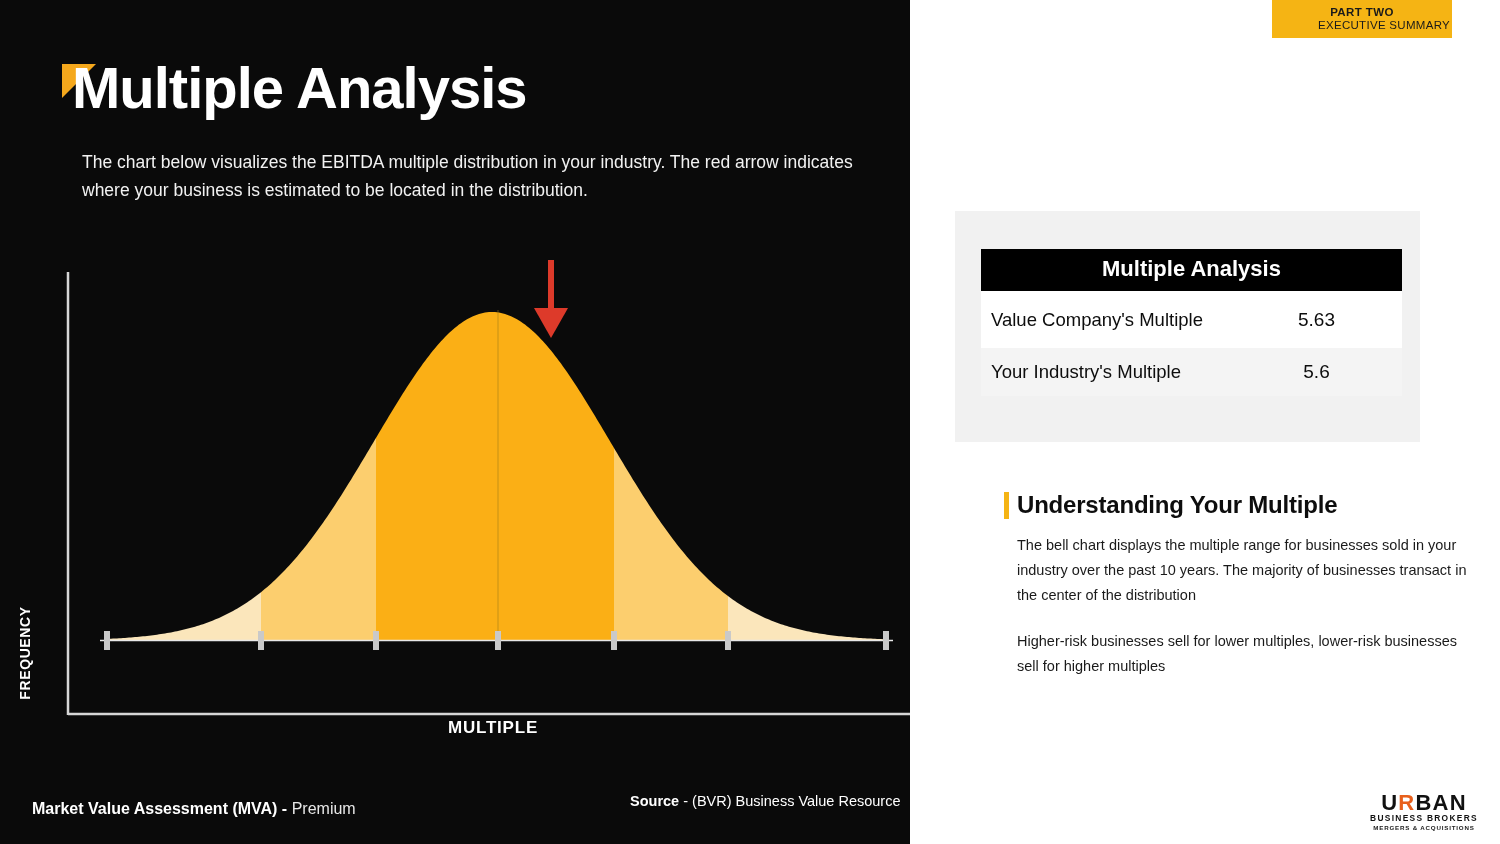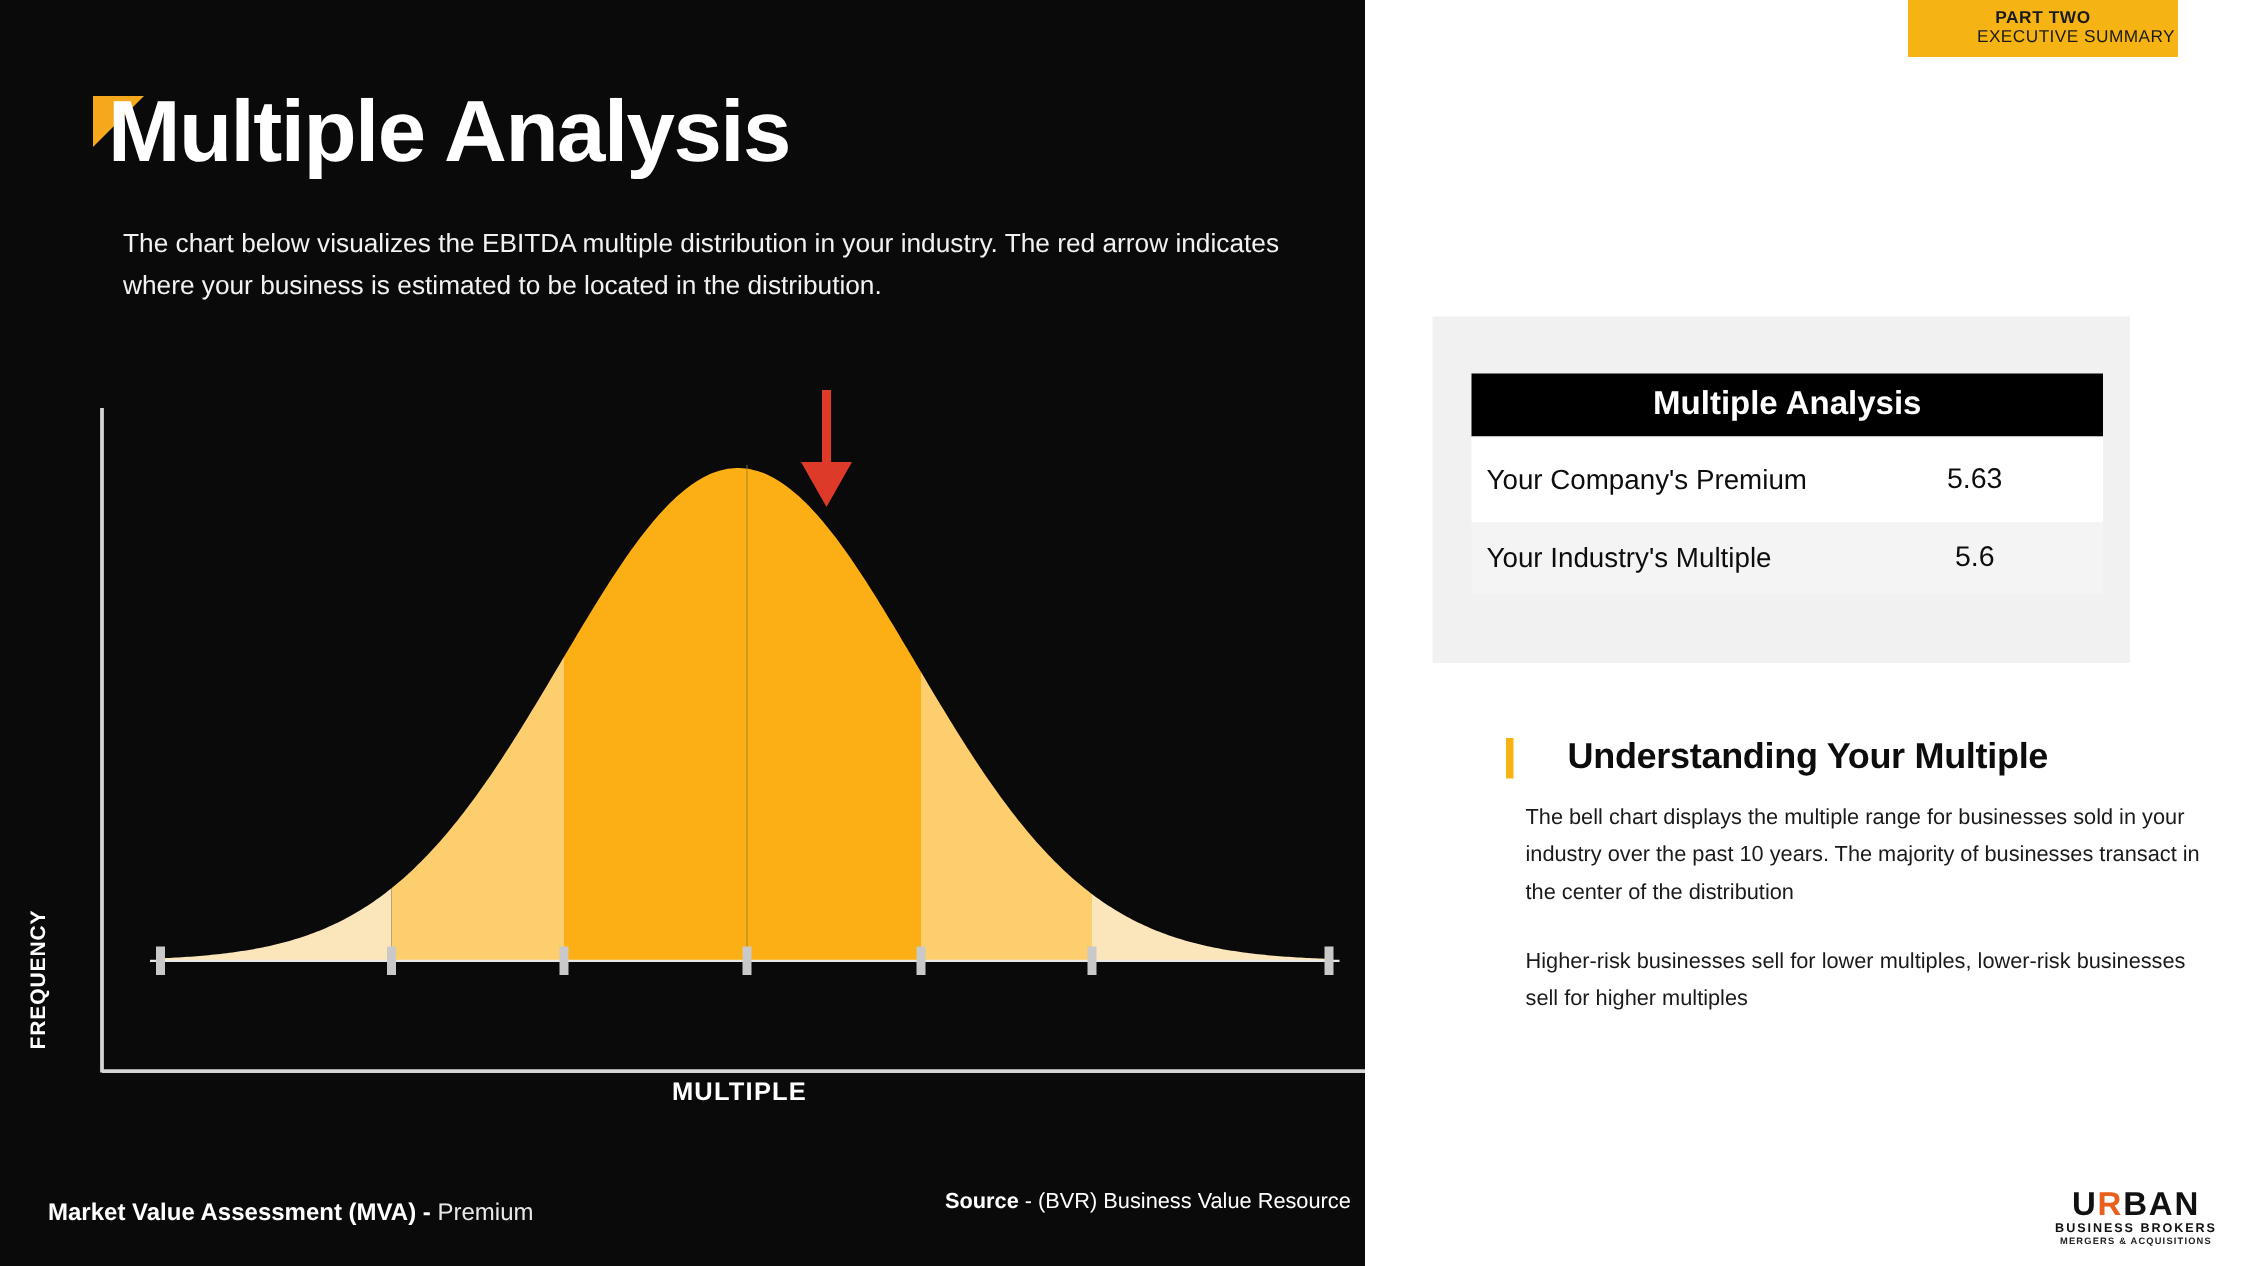--- a/index.html
+++ b/index.html
@@ -173,21 +173,20 @@
 
   
   #understanding {
     position:absolute;
     left:1004px; top:491px;
     width:480px;
   }
   #u-heading-wrap {
     display:flex;
     align-items:center;
-    gap:28px;
   }
   #u-accent {
     width:5px; height:27px;
     background:#F5B414;
     margin-right:8px;
     flex:0 0 auto;
   }
   #u-heading {
     font-size:24px;
     font-weight:bold;
@@ -307,21 +306,21 @@
   <div id="part-badge">
     <span class="l1">PART TWO</span>
     <span class="l2">EXECUTIVE SUMMARY</span>
   </div>
 
   <div id="table-card">
     <div id="table-inner">
       <div id="table-head">Multiple Analysis</div>
 
       <div class="table-row r0">
-        <div class="cell-label">Your Company's Premium</div>
+        <div class="cell-label">Value Company's Multiple</div>
         <div class="cell-value">5.63</div>
       </div>
 
       <div class="table-row r1">
         <div class="cell-label">Your Industry's Multiple</div>
         <div class="cell-value">5.6</div>
       </div>
 
     </div>
   </div>

